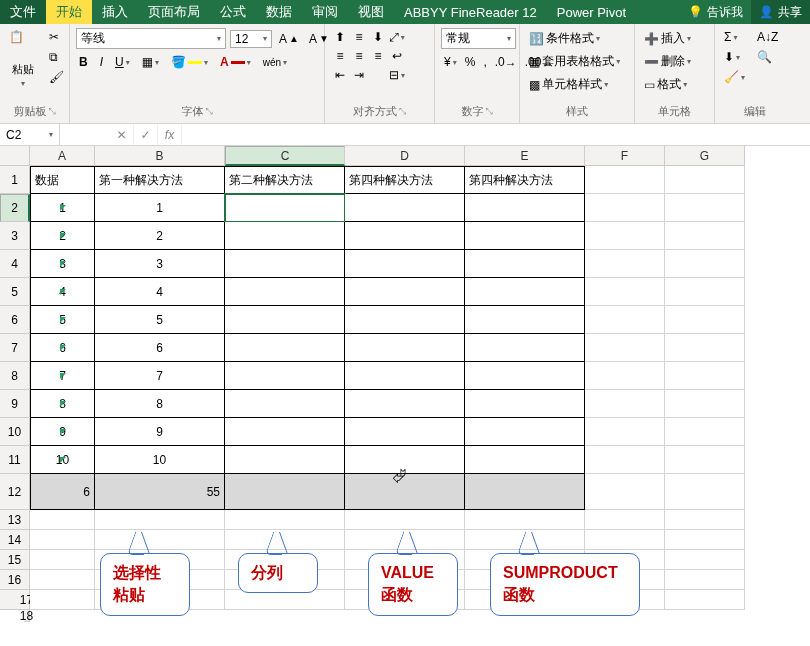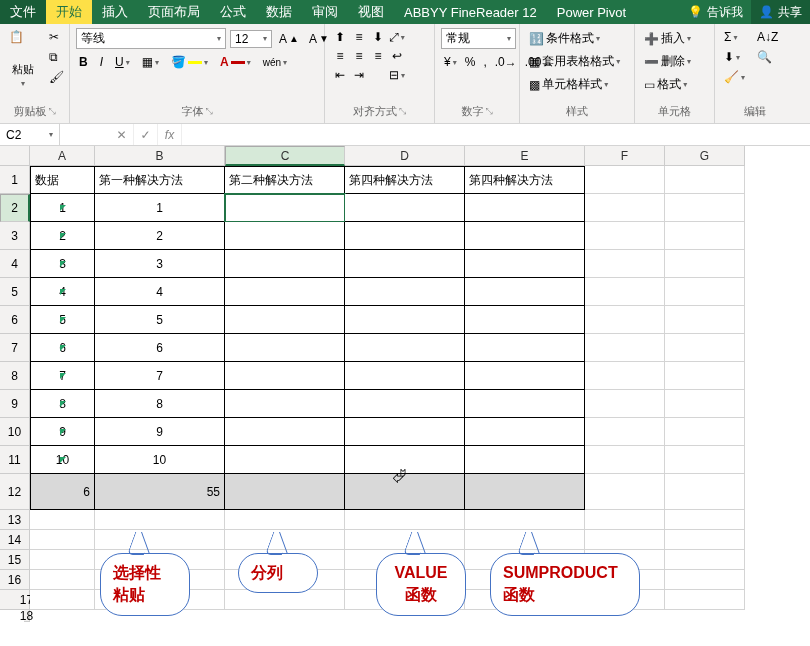--- a/index.html
+++ b/index.html
@@ -52,21 +52,21 @@
 .cell.bor-top { border-top:1px solid #000;}
 .cell.bor-left { border-left:1px solid #000;}
 .cell.txtnum { justify-content:center;}
 .cell.gray { background:#d9d9d9;}
 .cell.rnum { justify-content:flex-end;}
 .selcell { outline:2px solid #217346; outline-offset:-1px;}
 .greentri::before { content:""; position:absolute; width:0;height:0; border-top:6px solid #21a366; border-right:6px solid transparent;}
 .cellpos { position:relative;}
 
 
-.callout { position:absolute; border:1.5px solid #4472c4; border-radius:22px; background:#fff; padding:8px 12px; color:#c00000; font-weight:bold; font-size:16px; line-height:1.4;}
+.callout { position:absolute; border:1.5px solid #4472c4; border-radius:10px; background:#fff; padding:8px 12px; color:#c00000; font-weight:bold; font-size:16px; line-height:1.4;}
 .callout .tail { position:absolute; top:-22px; left:30px; width:0;height:0;}
 .callout .tail::before { content:""; position:absolute; border-left:1.5px solid #4472c4; border-bottom:1.5px solid #4472c4; width:16px; height:22px; border-bottom-left-radius:6px; transform:skewX(-20deg);}
 .callout .tail::after { content:""; position:absolute; left:14px; border-right:1.5px solid #4472c4; height:22px; transform:skewX(20deg);}
 
 
 .cursor { position:absolute; left:392px; top:320px; font-size:18px; color:#000; pointer-events:none;}
 
 
 .wA{width:65px;} .wB{width:130px;} .wC{width:120px;} .wD{width:120px;} .wE{width:120px;} .wF{width:80px;} .wG{width:80px;}
 </style>
@@ -490,19 +490,19 @@
         <div class="cell wD"></div>
         <div class="cell wE"></div>
         <div class="cell wF"></div>
         <div class="cell wG"></div>
       </div>
   </div>
 
   <div class="callout" style="left:100px; top:407px; width:90px;"><div class="tail"></div><span style="white-space:pre-line;">选择性
 粘贴</span></div>
   <div class="callout" style="left:238px; top:407px; width:80px;"><div class="tail"></div><span style="white-space:pre-line;">分列</span></div>
-  <div class="callout" style="left:376px; top:407px; width:90px;text-align:center;"><div class="tail"></div><span style="white-space:pre-line;">VALUE
+  <div class="callout" style="left:368px; top:407px; width:90px;"><div class="tail"></div><span style="white-space:pre-line;">VALUE
 函数</span></div>
   <div class="callout" style="left:490px; top:407px; width:150px;"><div class="tail"></div><span style="white-space:pre-line;">SUMPRODUCT
 函数</span></div>
 
   <div class="cursor">⮰</div>
 </div>
 
 </body></html>

